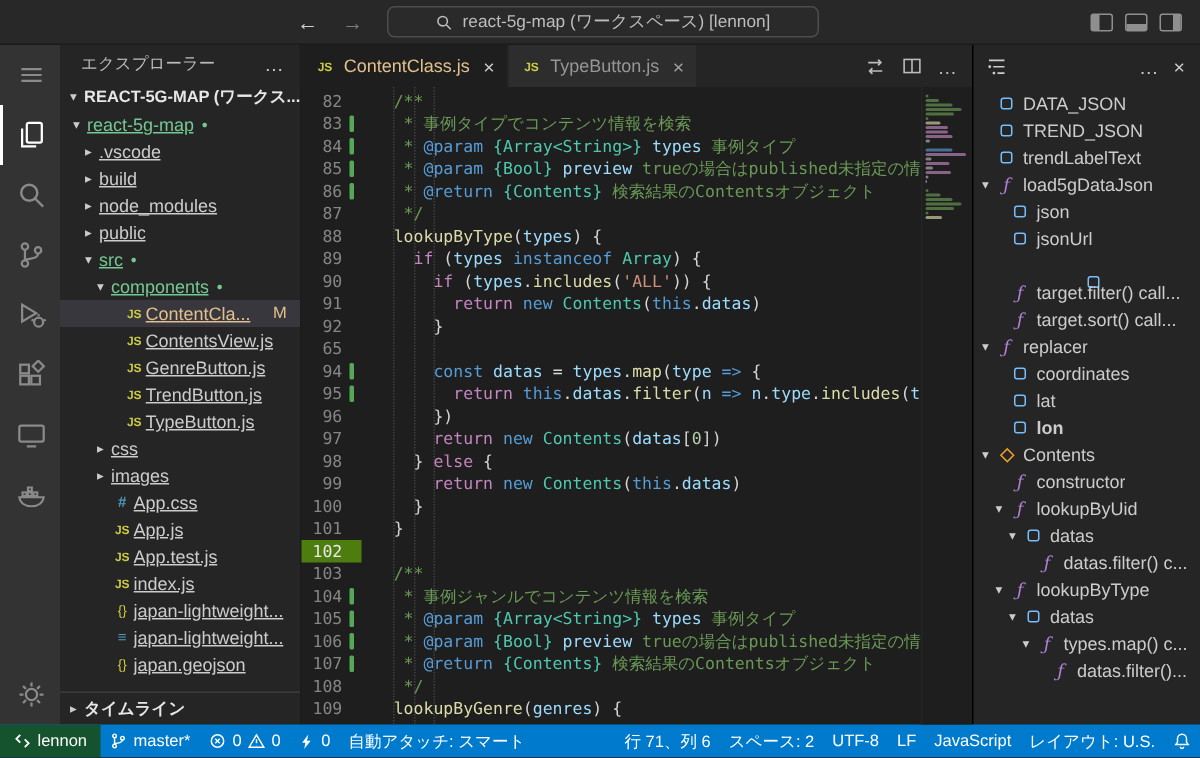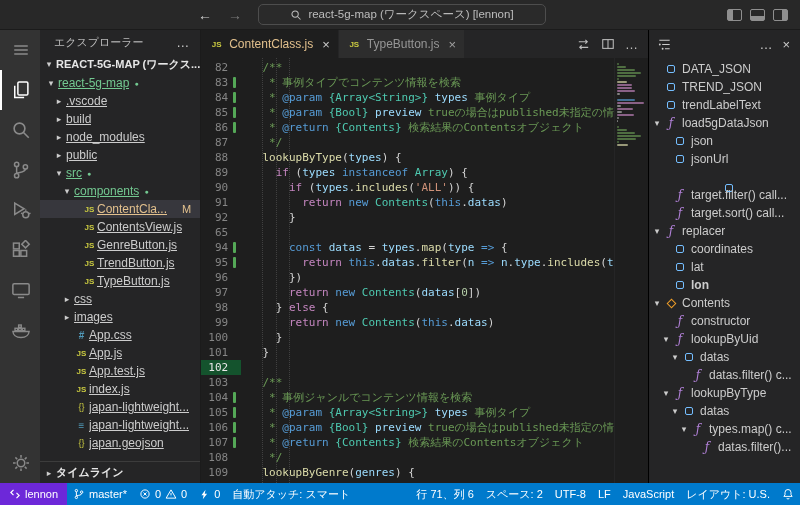--- a/index.html
+++ b/index.html
@@ -62,21 +62,21 @@
   .tab-close{color:#a0a0a0;font-size:13px;line-height:1;margin-left:4px;cursor:pointer;}
   .tab.active .tab-close{color:#cccccc;}
   .tab-spacer{flex:1;}
   .tab-actions{display:flex;align-items:center;gap:10px;padding:0 10px;color:#bdbdbd;}
   .tab-actions .txticon{font-size:13px;cursor:pointer;}
   .tab-actions svg{cursor:pointer;display:block;}
 
   .editor-body{flex:1;display:flex;min-height:0;position:relative;}
   .gutter{flex:0 0 40px;padding-top:2px;font-family:"DejaVu Sans Mono","Liberation Mono",monospace;font-size:11px;color:#858585;}
   .gline{height:15px;line-height:15px;text-align:right;padding-right:13px;position:relative;}
-  .gline.gmark{background:#14532d;color:#e8e8e8;}
+  .gline.gmark{background:#4d7c0f;color:#e8e8e8;}
   .gitbar{position:absolute;right:5px;top:2px;height:11px;width:3px;background:#54a857;border-radius:1px;}
   .code-col{flex:1;min-width:0;overflow:hidden;padding-top:2px;position:relative;font-family:"DejaVu Sans Mono","Liberation Mono",monospace;font-size:11px;}
   .iguide{position:absolute;top:0;bottom:0;border-left:1px dotted #404040;}
   .g1{left:calc(8px + 2ch);} .g2{left:calc(8px + 4ch);} .g3{left:calc(8px + 6ch);}
   .cline{height:15px;line-height:15px;white-space:pre;padding-left:8px;position:relative;}
   .tk-cmt{color:#6a9955;} .tk-tag{color:#569cd6;} .tk-typ{color:#4ec9b0;} .tk-var{color:#9cdcfe;}
   .tk-kw{color:#569cd6;} .tk-ctl{color:#c586c0;} .tk-fn{color:#dcdcaa;} .tk-str{color:#ce9178;}
   .tk-num{color:#b5cea8;} .tk-pun{color:#d4d4d4;}
   .minimap{flex:0 0 34px;padding-top:4px;background:#1e1e1e;border-left:1px solid #252526;}
   .mbar{height:2px;margin:1px 0 1px 2px;border-radius:1px;opacity:.65;}
@@ -91,21 +91,21 @@
   .ol-row .chev{flex:0 0 12px;}
   .sym{flex:0 0 16px;height:16px;display:flex;align-items:center;justify-content:center;margin-right:3px;}
   .sym-box{width:8px;height:8px;border:1px solid #75beff;border-radius:2px;}
   .sym-diamond{width:7px;height:7px;border:1px solid #ee9d28;transform:rotate(45deg);}
   .sym-fn{color:#b180d7;font-size:12px;font-style:italic;font-family:"DejaVu Serif","Liberation Serif",serif;}
   .ol-label{overflow:hidden;text-overflow:ellipsis;}
 
   
   .statusbar{flex:0 0 22px;background:#007acc;display:flex;align-items:stretch;font-size:11px;color:#ffffff;overflow:hidden;}
   .sb-item{display:flex;align-items:center;gap:4px;padding:0 6px;cursor:pointer;white-space:nowrap;}
-  .sb-remote{background:#6d28d9;padding:0 9px;}
+  .sb-remote{background:#14532d;padding:0 9px;}
   .sb-flex{flex:1;}
   .statusbar svg{display:block;}
 </style>
 </head>
 <body>
 
 <div class="app">
 
   <div class="titlebar">
     <div class="tb-side tb-left">

